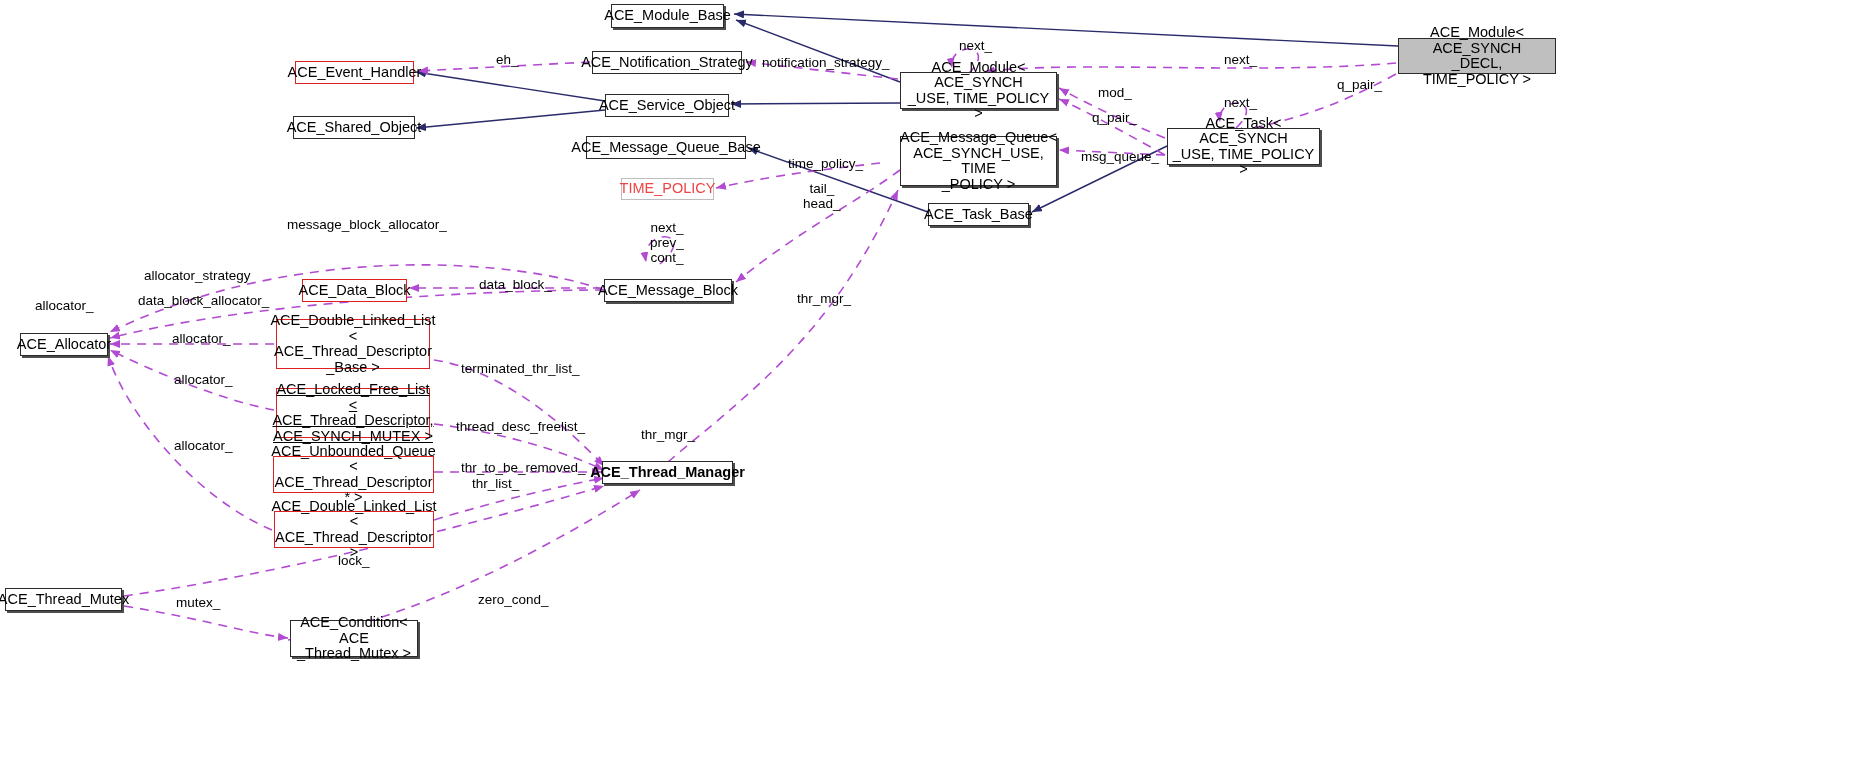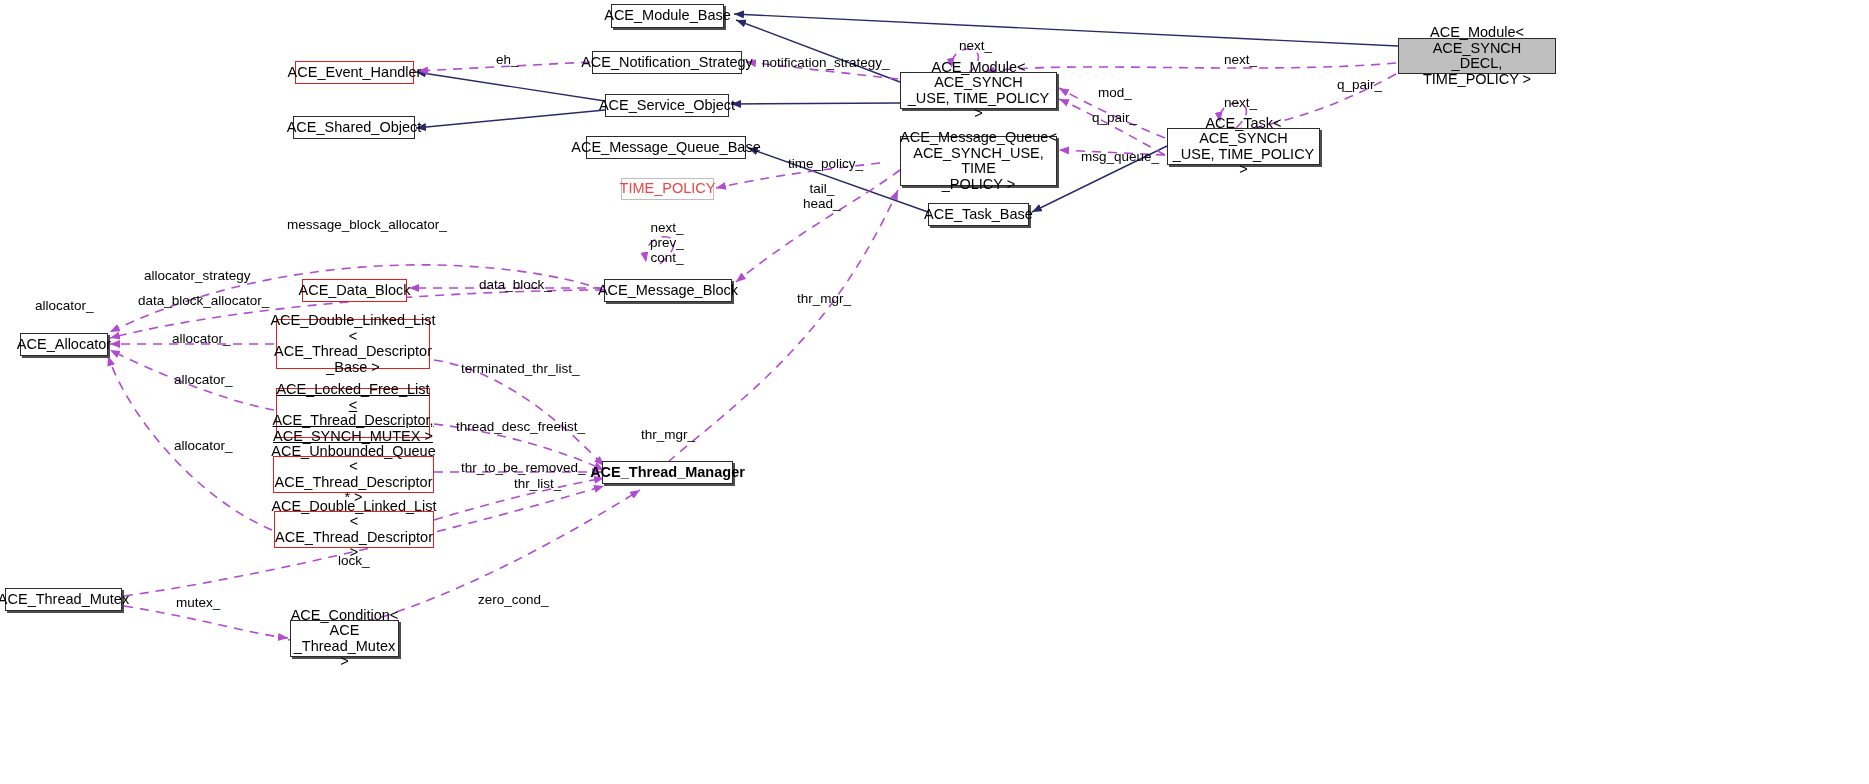--- a/index.html
+++ b/index.html
@@ -116,21 +116,21 @@
 _Base &gt;</div>
   <div class="node red" style="left:276px;top:388px;width:154px;height:50px;text-decoration:underline;">ACE_Locked_Free_List
 &lt; ACE_Thread_Descriptor,
 ACE_SYNCH_MUTEX &gt;</div>
   <div class="node red" style="left:273px;top:456px;width:161px;height:37px;">ACE_Unbounded_Queue
 &lt; ACE_Thread_Descriptor * &gt;</div>
   <div class="node shadow" style="left:602px;top:461px;width:131px;height:23px;font-weight:bold;">ACE_Thread_Manager</div>
   <div class="node red" style="left:274px;top:511px;width:160px;height:37px;">ACE_Double_Linked_List
 &lt; ACE_Thread_Descriptor &gt;</div>
   <div class="node shadow" style="left:5px;top:588px;width:117px;height:23px;">ACE_Thread_Mutex</div>
-  <div class="node shadow" style="left:290px;top:620px;width:109px;height:37px;">ACE_Condition&lt; ACE
+  <div class="node shadow" style="left:290px;top:620px;width:128px;height:37px;">ACE_Condition&lt; ACE
 _Thread_Mutex &gt;</div>
 
   <div class="elabel" style="left:496px;top:52px;">eh_</div>
   <div class="elabel" style="left:762px;top:55px;">notification_strategy_</div>
   <div class="elabel" style="left:959px;top:38px;">next_</div>
   <div class="elabel" style="left:1224px;top:52px;">next_</div>
   <div class="elabel" style="left:1337px;top:77px;">q_pair_</div>
   <div class="elabel" style="left:1098px;top:85px;">mod_</div>
   <div class="elabel" style="left:1092px;top:110px;">q_pair_</div>
   <div class="elabel" style="left:1224px;top:95px;">next_</div>
@@ -146,20 +146,20 @@
   <div class="elabel" style="left:650px;top:220px;">next_
 prev_
 cont_</div>
   <div class="elabel" style="left:479px;top:277px;">data_block_</div>
   <div class="elabel" style="left:172px;top:331px;">allocator_</div>
   <div class="elabel" style="left:174px;top:372px;">allocator_</div>
   <div class="elabel" style="left:174px;top:438px;">allocator_</div>
   <div class="elabel" style="left:461px;top:361px;">terminated_thr_list_</div>
   <div class="elabel" style="left:456px;top:419px;">thread_desc_freelist_</div>
   <div class="elabel" style="left:461px;top:460px;">thr_to_be_removed_</div>
-  <div class="elabel" style="left:514px;top:476px;">thr_list_</div>
+  <div class="elabel" style="left:472px;top:476px;">thr_list_</div>
   <div class="elabel" style="left:797px;top:291px;">thr_mgr_</div>
   <div class="elabel" style="left:641px;top:427px;">thr_mgr_</div>
   <div class="elabel" style="left:338px;top:553px;">lock_</div>
   <div class="elabel" style="left:176px;top:595px;">mutex_</div>
   <div class="elabel" style="left:478px;top:592px;">zero_cond_</div>
 
 </div>
 
 </body></html>

